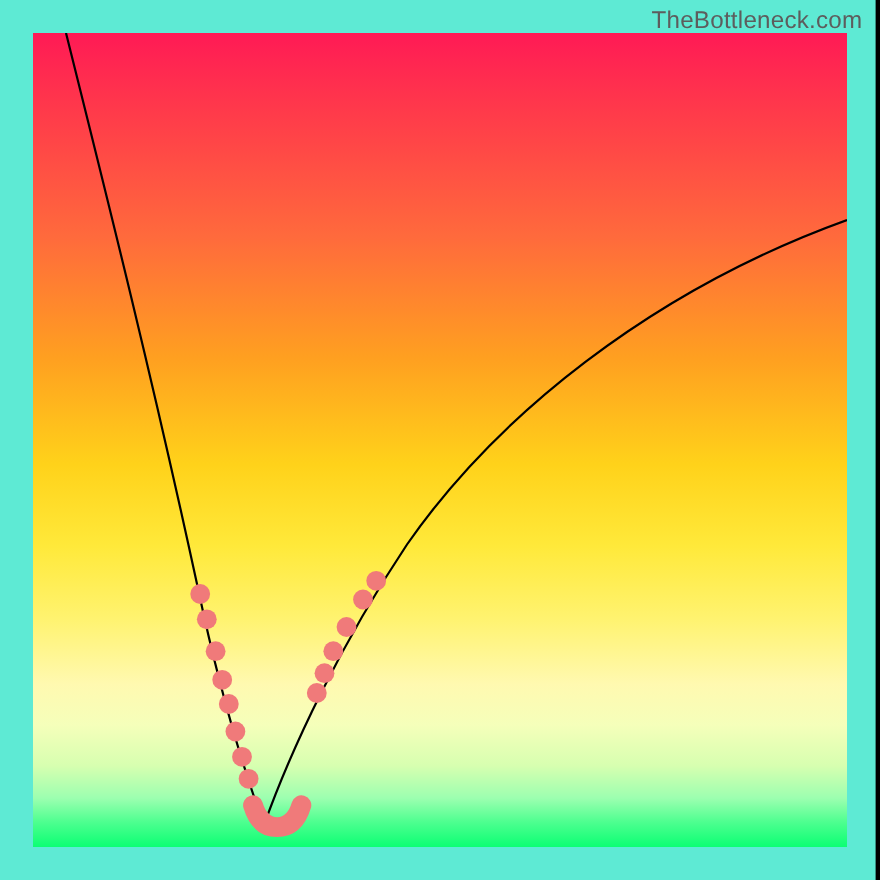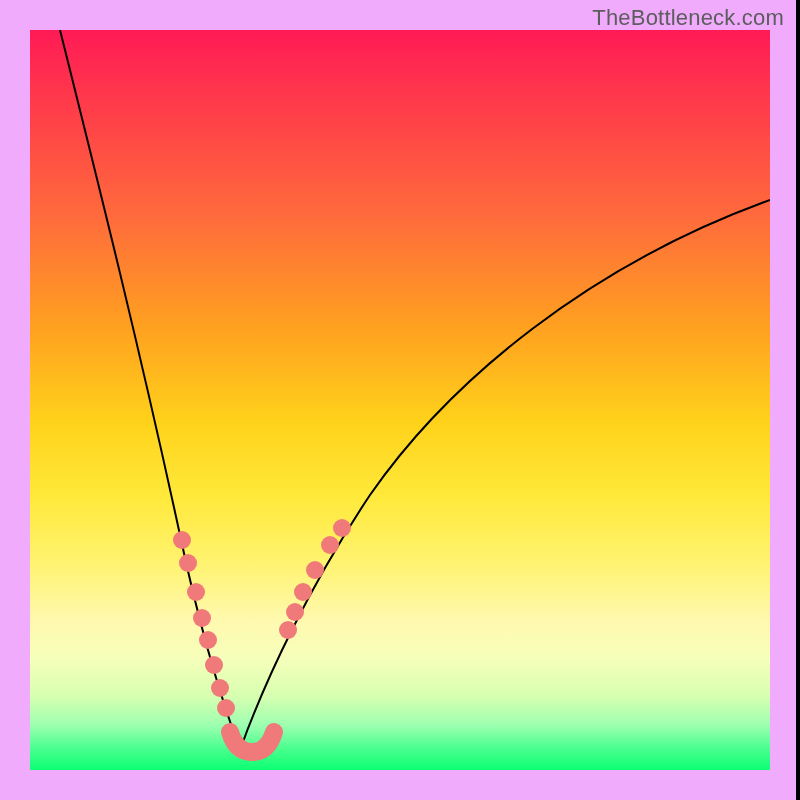--- a/index.html
+++ b/index.html
@@ -8,21 +8,21 @@
     width: 800px;
     height: 800px;
     overflow: hidden;
     background: #000;
     font-family: Arial, Helvetica, sans-serif;
   }
   .frame {
     position: absolute;
     left: 0; top: 0;
     width: 796px; height: 800px;
-    background: #f0abfc;
+    background: #5eead4;
   }
   .plot {
     position: absolute;
     left: 30px;
     top: 30px;
     width: 740px;
     height: 740px;
     background: linear-gradient(to bottom,
       #ff1a55 0%,
       #ff3b4a 10%,

